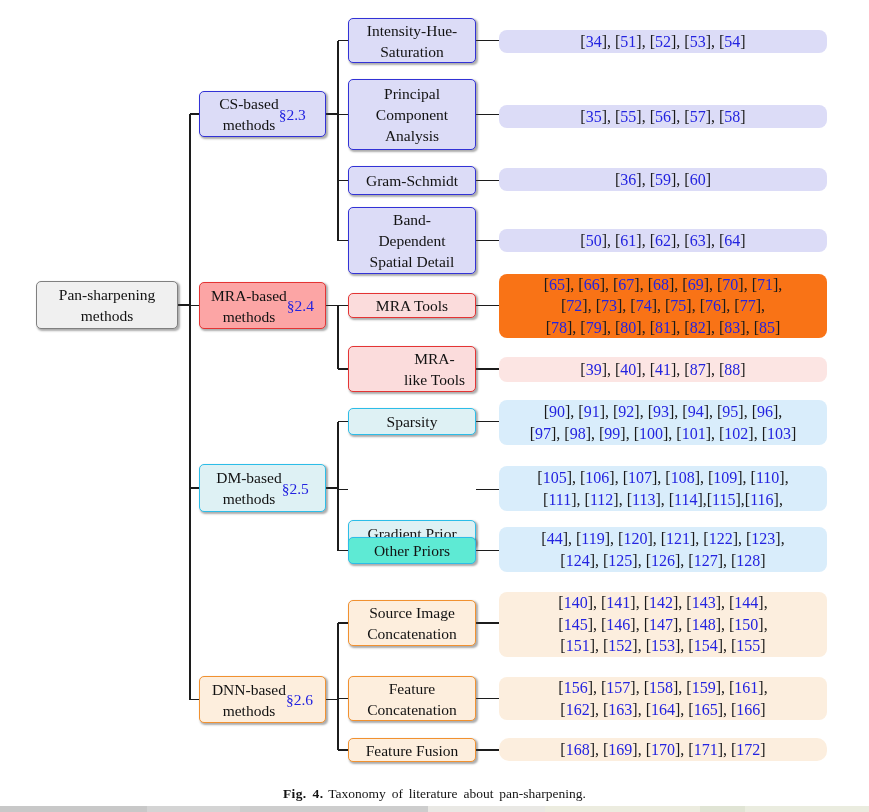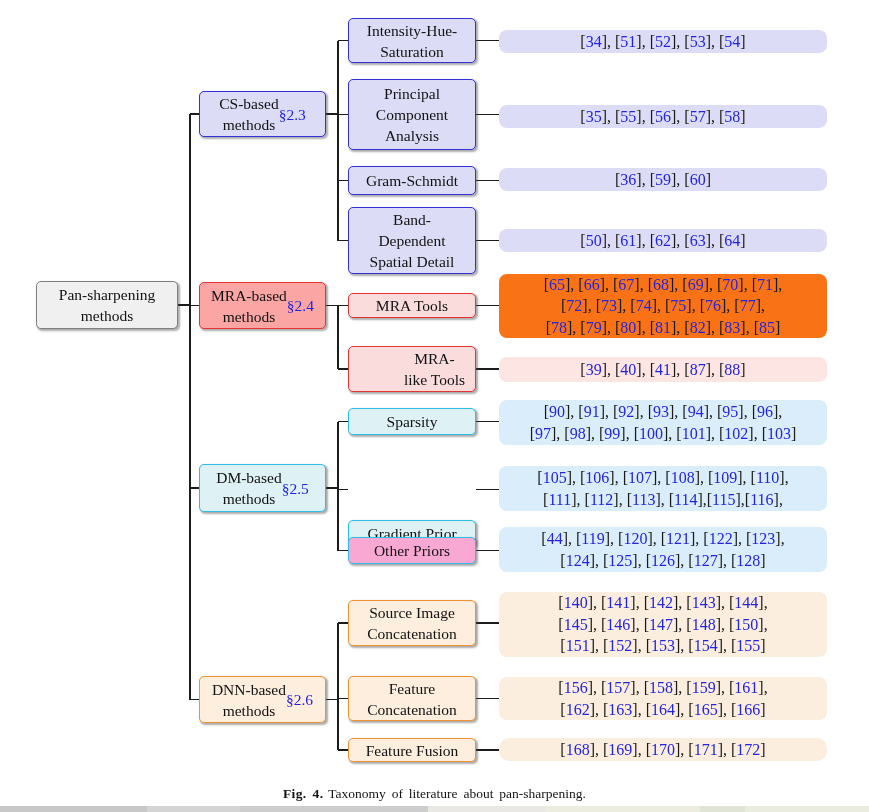--- a/index.html
+++ b/index.html
@@ -137,21 +137,21 @@
       </div>
       <div class="node" style="left: 199px; top: 464px; width: 127px; height: 48px; background: rgb(222, 241, 244); border-color: rgb(44, 189, 232);">DM-based<br>methods <span class="sec">§2.5</span></div>
       <div class="node" style="left: 348px; top: 408px; width: 128px; height: 27px; background: rgb(222, 241, 244); border-color: rgb(44, 189, 232);">Sparsity</div>
       <div class="pill" style="left: 499px; top: 400px; width: 328px; height: 45px; background: rgb(217, 237, 251);">
         <div>[<span class="cnum">90</span>], [<span class="cnum">91</span>], [<span class="cnum">92</span>], [<span class="cnum">93</span>], [<span class="cnum">94</span>], [<span class="cnum">95</span>], [<span class="cnum">96</span>],<br>[<span class="cnum">97</span>], [<span class="cnum">98</span>], [<span class="cnum">99</span>], [<span class="cnum">100</span>], [<span class="cnum">101</span>], [<span class="cnum">102</span>], [<span class="cnum">103</span>]</div>
       </div>
       <div class="node" style="left: 348px; top: 476px; width: 128px; height: 27px; background: rgb(222, 241, 244); border-color: rgb(44, 189, 232); margin-top: 44px;">Gradient Prior</div>
       <div class="pill" style="left: 499px; top: 466px; width: 328px; height: 45px; background: rgb(217, 237, 251);">
         <div>[<span class="cnum">105</span>], [<span class="cnum">106</span>], [<span class="cnum">107</span>], [<span class="cnum">108</span>], [<span class="cnum">109</span>], [<span class="cnum">110</span>],<br>[<span class="cnum">111</span>], [<span class="cnum">112</span>], [<span class="cnum">113</span>], [<span class="cnum">114</span>],[<span class="cnum">115</span>],[<span class="cnum">116</span>],</div>
       </div>
-      <div class="node" style="left: 348px; top: 537px; width: 128px; height: 27px; background: #f9a8d4; border-color: rgb(44, 189, 232);">Other Priors</div>
+      <div class="node" style="left: 348px; top: 537px; width: 128px; height: 27px; background: #5eead4; border-color: rgb(44, 189, 232);">Other Priors</div>
       <div class="pill" style="left: 499px; top: 527px; width: 328px; height: 45px; background: rgb(217, 237, 251);">
         <div>[<span class="cnum">44</span>], [<span class="cnum">119</span>], [<span class="cnum">120</span>], [<span class="cnum">121</span>], [<span class="cnum">122</span>], [<span class="cnum">123</span>],<br>[<span class="cnum">124</span>], [<span class="cnum">125</span>], [<span class="cnum">126</span>], [<span class="cnum">127</span>], [<span class="cnum">128</span>]</div>
       </div>
       <div class="node" style="left: 199px; top: 676px; width: 127px; height: 47px; background: rgb(253, 238, 221); border-color: rgb(241, 145, 48);">DNN-based<br>methods <span class="sec">§2.6</span></div>
       <div class="node" style="left: 348px; top: 600px; width: 128px; height: 46px; background: rgb(253, 238, 221); border-color: rgb(241, 145, 48);">Source Image<br>Concatenation</div>
       <div class="pill" style="left: 499px; top: 592px; width: 328px; height: 65px; background: rgb(252, 238, 222);">
         <div>[<span class="cnum">140</span>], [<span class="cnum">141</span>], [<span class="cnum">142</span>], [<span class="cnum">143</span>], [<span class="cnum">144</span>],<br>[<span class="cnum">145</span>], [<span class="cnum">146</span>], [<span class="cnum">147</span>], [<span class="cnum">148</span>], [<span class="cnum">150</span>],<br>[<span class="cnum">151</span>], [<span class="cnum">152</span>], [<span class="cnum">153</span>], [<span class="cnum">154</span>], [<span class="cnum">155</span>]</div>
       </div>
       <div class="node" style="left: 348px; top: 676px; width: 128px; height: 45px; background: rgb(253, 238, 221); border-color: rgb(241, 145, 48);">Feature<br>Concatenation</div>
       <div class="pill" style="left: 499px; top: 677px; width: 328px; height: 43px; background: rgb(252, 238, 222);">

